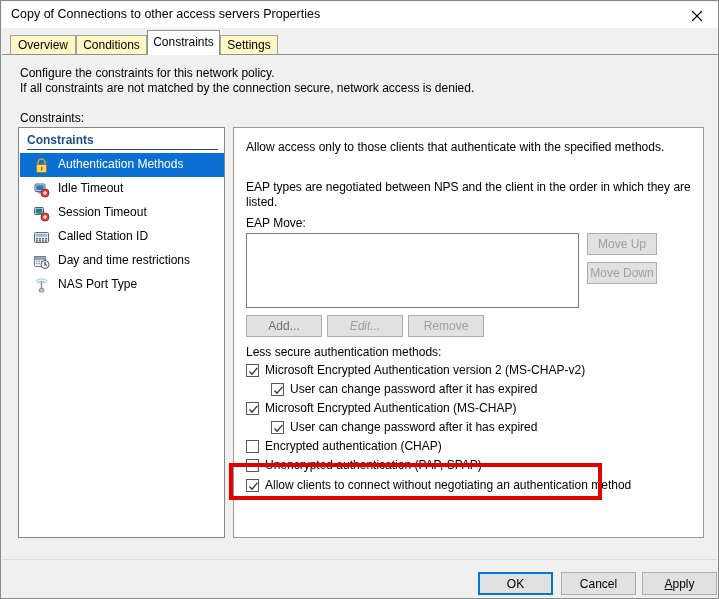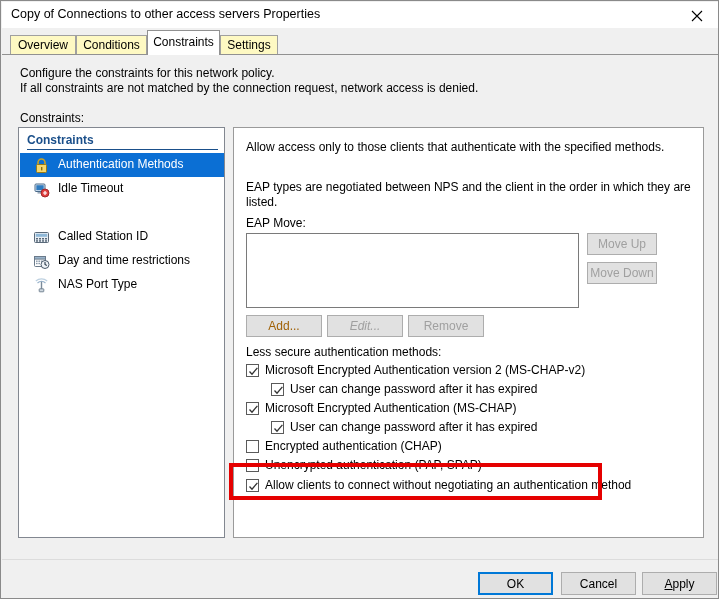--- a/index.html
+++ b/index.html
@@ -181,21 +181,21 @@
     border: 1px solid #7a7a7a;
     box-sizing: border-box;
   }
   .btn {
     position: absolute;
     background: #e1e1e1;
     border: 1px solid #adadad;
     box-sizing: border-box;
     font-family: "Liberation Sans", sans-serif;
     font-size: 12px;
-    color: #a16207;
+    color: #737373;
     text-align: center;
     cursor: default;
     padding: 0;
     line-height: 1;
     white-space: nowrap;
   }
   .btn.disabled { color: #a0a0a0; }
   .cb-row {
     position: absolute;
     height: 17px;
@@ -288,21 +288,21 @@
       <span>Constraints</span>
     </div>
     <div class="tab" style="left:218px; width:58px;">
       <span>Settings</span>
     </div>
   </div>
 
   <div class="page">
 
     <div class="desc">Configure the constraints for this network policy.</div>
-    <div class="desc" style="top:26px;">If all constraints are not matched by the connection request, network access is denied.</div>
+    <div class="desc" style="top:26px;">If all constraints are not matched by the connection secure, network access is denied.</div>
     <div class="label-constraints">Constraints:</div>
 
     <div class="list-panel">
       <div class="list-header">Constraints</div>
 
       <div class="list-item selected" style="top:25px;">
         <span class="li-icon">
           <svg width="17" height="17" viewBox="0 0 17 17">
             <path d="M5 8 V5.5 a3.5 3.5 0 0 1 7 0 V8" stroke="#c9a227" stroke-width="1.6" fill="none"></path>
             <rect x="3.5" y="7.5" width="10" height="8" rx="1" fill="#f5d76e" stroke="#9a7b13" stroke-width="1"></rect>
@@ -318,20 +318,32 @@
             <rect x="2" y="3" width="10" height="7.5" rx="1" fill="#dfe8f2" stroke="#4a6a8a" stroke-width="1"></rect>
             <rect x="3.3" y="4.2" width="7.4" height="5" fill="#2f7bbf"></rect>
             <rect x="4.5" y="11" width="5" height="1.6" fill="#9aa8b8"></rect>
             <circle cx="12" cy="12" r="4" fill="#e04040" stroke="#9a2020" stroke-width="0.9"></circle>
             <path d="M10 12 h4 M12 10 v4" stroke="#fff" stroke-width="1.2"></path>
           </svg>
         </span>
         <span class="li-label">Idle Timeout</span>
       </div>
 
+      <div class="list-item" style="top:73px;">
+        <span class="li-icon">
+          <svg width="17" height="17" viewBox="0 0 17 17">
+            <rect x="1.5" y="2.5" width="9" height="7" rx="1" fill="#cfe0ef" stroke="#3f6080" stroke-width="1"></rect>
+            <rect x="2.8" y="3.7" width="6.4" height="4.6" fill="#1f6fae"></rect>
+            <rect x="4.5" y="6" width="5" height="4" fill="#3f9a3f"></rect>
+            <circle cx="12" cy="12" r="4" fill="#e04040" stroke="#9a2020" stroke-width="0.9"></circle>
+            <path d="M10 12 h4 M12 10 v4" stroke="#fff" stroke-width="1.2"></path>
+          </svg>
+        </span>
+        <span class="li-label">Session Timeout</span>
+      </div>
 
       <div class="list-item" style="top:97px;">
         <span class="li-icon">
           <svg width="17" height="17" viewBox="0 0 17 17">
             <rect x="1.5" y="3.5" width="14" height="10" rx="1" fill="#e8eef4" stroke="#5a6a7a" stroke-width="1"></rect>
             <rect x="2.8" y="4.8" width="11.4" height="3" fill="#8fb8d8"></rect>
             <g fill="#5a6a7a">
               <rect x="3" y="9" width="2" height="1.5"></rect>
                 <rect x="6" y="9" width="2" height="1.5"></rect>
               <rect x="9" y="9" width="2" height="1.5"></rect>

